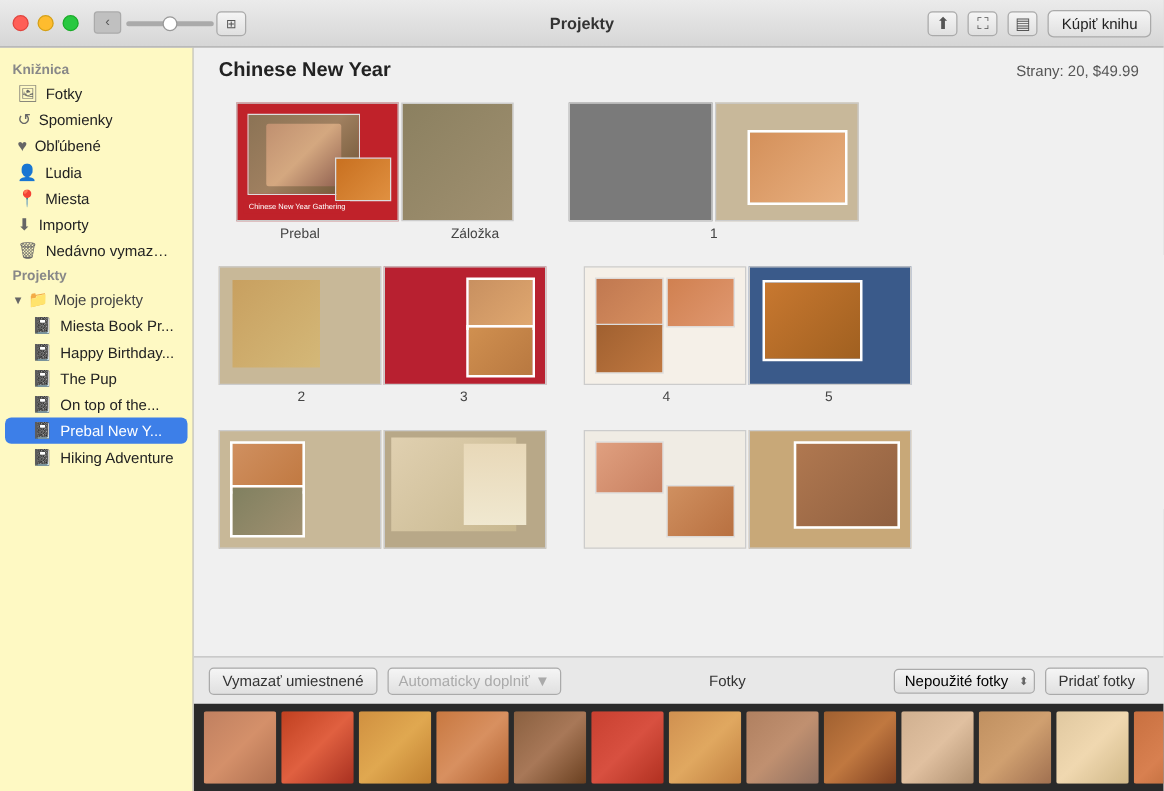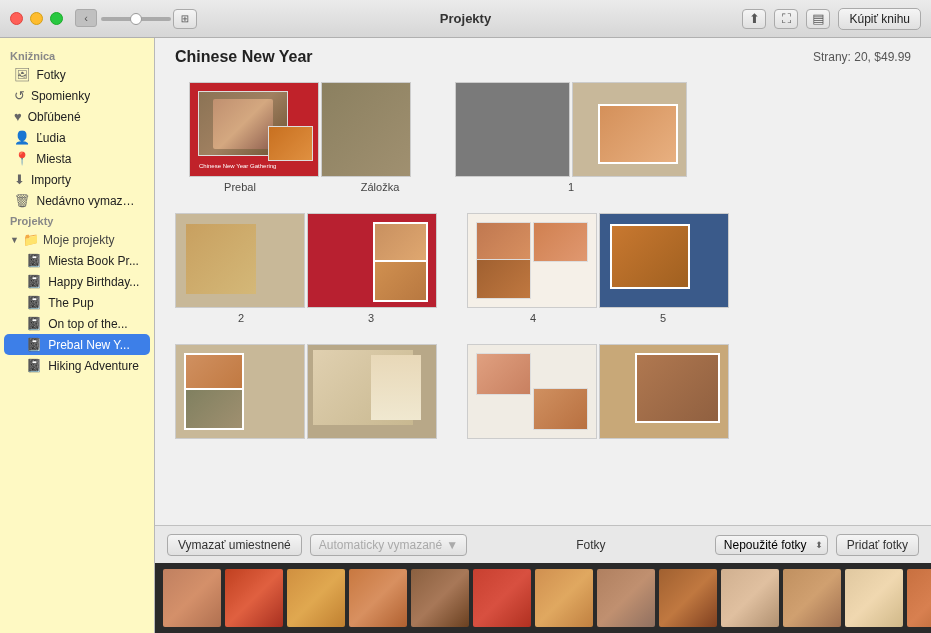--- a/index.html
+++ b/index.html
@@ -780,21 +780,21 @@
             </div>
           </div>
         </div>
       </div>
 
     </div>
 
     <div class="bottom-toolbar">
       <button class="toolbar-btn">Vymazať umiestnené</button>
       <div class="auto-fill-btn">
-        <span>Automaticky vymazané</span>
+        <span>Automaticky doplniť</span>
         <span>▼</span>
       </div>
       <div class="toolbar-separator"></div>
       <span class="toolbar-label">Fotky</span>
       <div class="toolbar-separator"></div>
       <div class="select-wrapper">
         <select class="toolbar-select">
           <option>Nepoužité fotky</option>
         </select>
         <span class="select-arrow">⬍</span>

